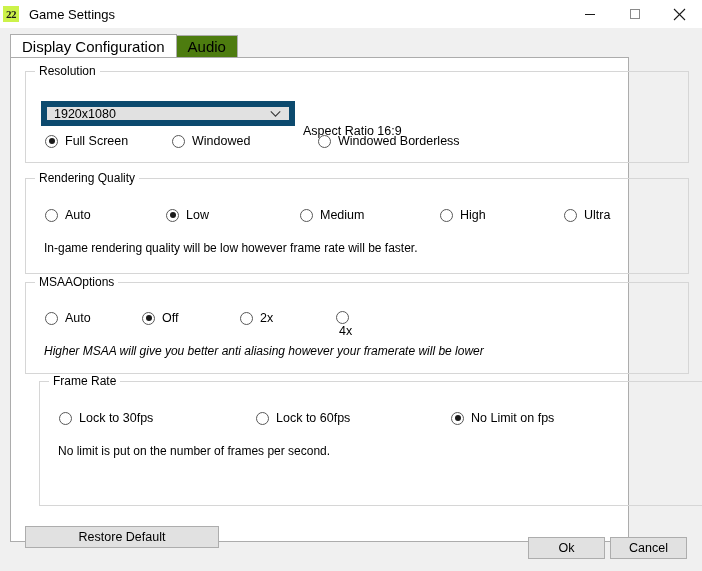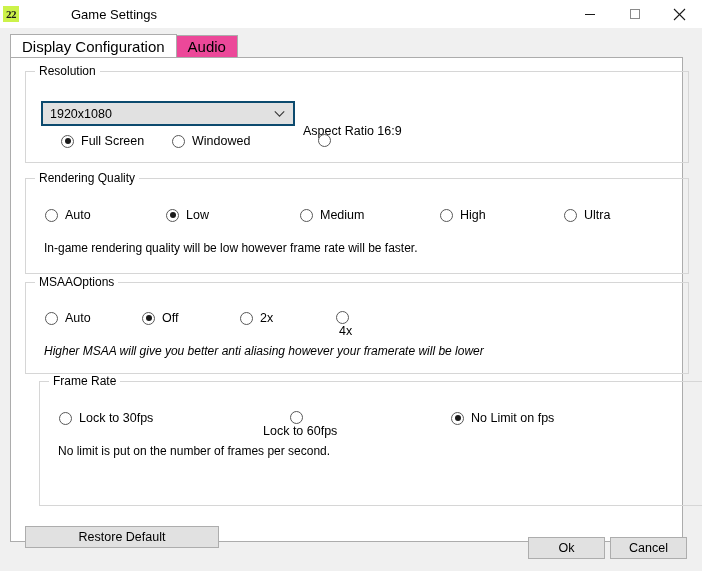--- a/index.html
+++ b/index.html
@@ -18,21 +18,20 @@
   }
 
   
   .titlebar {
     position: absolute;
     left: 0; top: 0;
     width: 702px; height: 28px;
     background: #ffffff;
     display: flex;
     align-items: center;
-    gap: 42px;
   }
   .title-badge {
     margin-left: 3px;
     background: #ccf24a;
     color: #1a1a1a;
     font-weight: bold;
     font-size: 11px;
     font-family: "Liberation Serif", serif;
     padding: 2px 3px 2px 3px;
     line-height: 12px;
@@ -89,28 +88,28 @@
   }
   .tab.active {
     background: #ffffff;
     border-color: #acacac;
     height: 23px;
     position: relative;
     z-index: 4;
   }
   .tab:not(.active) {
     margin-left: -1px;
-    background: #ec4899;
+    background: #4d7c0f;
   }
 
   
   .tabpage {
     position: absolute;
     left: 10px; top: 29px;
-    width: 673px; height: 485px;
+    width: 619px; height: 485px;
     background: #ffffff;
     border: 1px solid #acacac;
     box-sizing: border-box;
   }
 
   
   .groupbox {
     position: absolute;
     border: 1px solid #d6d6d6;
     box-sizing: border-box;
@@ -123,21 +122,21 @@
     padding: 0 4px;
     font-size: 12px;
     color: #000;
     white-space: nowrap;
   }
 
   
   .combo {
     position: absolute;
     background: #e1e1e1;
-    border: 2px solid #0c4a6e;
+    border: 6px solid #0c4a6e;
     box-sizing: border-box;
     display: flex;
     align-items: center;
     font-size: 12.5px;
     color: #000;
     padding-left: 7px;
   }
   .combo-arrow {
     position: absolute;
     right: 8px;
@@ -250,30 +249,31 @@
 
       <div class="combo" style="left:15px; top:29px; width:254px; height:25px;">
         <span>1920x1080</span>
         <svg class="combo-arrow" width="11" height="7" viewBox="0 0 11 7">
           <polyline points="0.8,0.8 5.5,5.6 10.2,0.8" fill="none" stroke="#3c3c3c" stroke-width="1.2"></polyline>
         </svg>
       </div>
 
       <span class="label" style="left:277px; top:36px;">Aspect Ratio 16:9</span>
 
-      <div class="radio checked" style="left:35px; top:62px;justify-content:flex-end;">
+      <div class="radio checked" style="left:19px; top:62px;justify-content:flex-end;">
         <span class="radio-circle"></span>
         <span class="radio-label">Full Screen</span>
       </div>
       <div class="radio" style="left:146px; top:62px;">
         <span class="radio-circle"></span>
         <span class="radio-label">Windowed</span>
       </div>
       <div class="radio" style="left:292px; top:62px;">
         <span class="radio-circle"></span>
+        <span class="radio-label">Windowed Borderless</span>
       </div>
     </div>
 
     <div class="groupbox" style="left:14px; top:120px; width:664px; height:96px;">
       <span class="group-legend">Rendering Quality</span>
 
       <div class="radio" style="left:19px; top:29px;">
         <span class="radio-circle"></span>
         <span class="radio-label">Auto</span>
       </div>
@@ -320,21 +320,21 @@
       <span class="desc" style="left:18px; top:61px;font-style:italic;">Higher MSAA will give you better anti aliasing however your framerate will be lower</span>
     </div>
 
     <div class="groupbox" style="left:28px; top:323px; width:664px; height:125px;">
       <span class="group-legend">Frame Rate</span>
 
       <div class="radio" style="left:19px; top:29px;">
         <span class="radio-circle"></span>
         <span class="radio-label">Lock  to 30fps</span>
       </div>
-      <div class="radio" style="left:216px; top:29px;flex-direction:column;">
+      <div class="radio" style="left:216px; top:29px;">
         <span class="radio-circle"></span>
         <span class="radio-label">Lock to 60fps</span>
       </div>
       <div class="radio checked" style="left:411px; top:29px;">
         <span class="radio-circle"></span>
         <span class="radio-label">No Limit on fps</span>
       </div>
 
       <span class="desc" style="left:18px; top:62px;">No limit is put on the number of frames per second.</span>
     </div>

